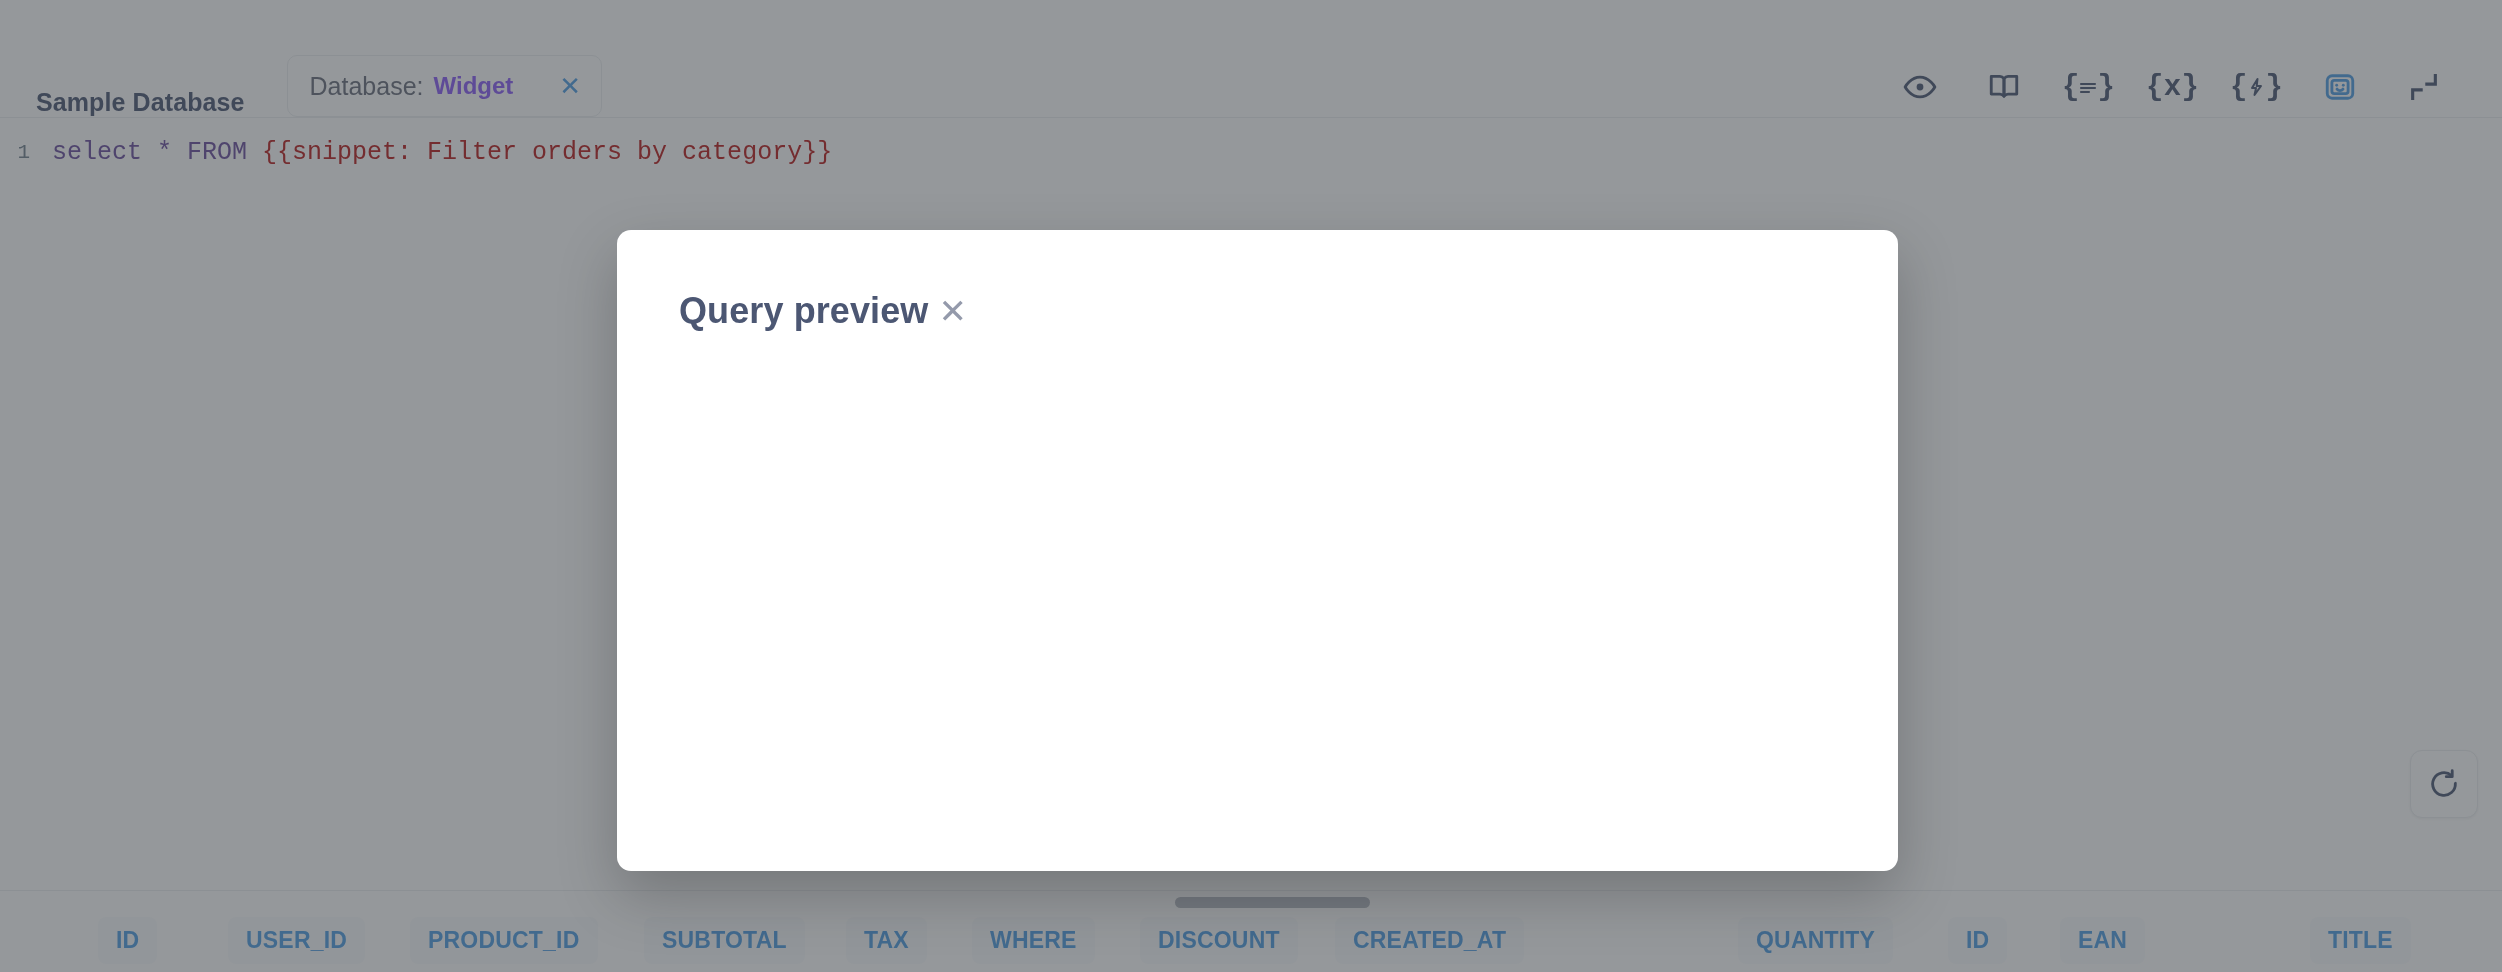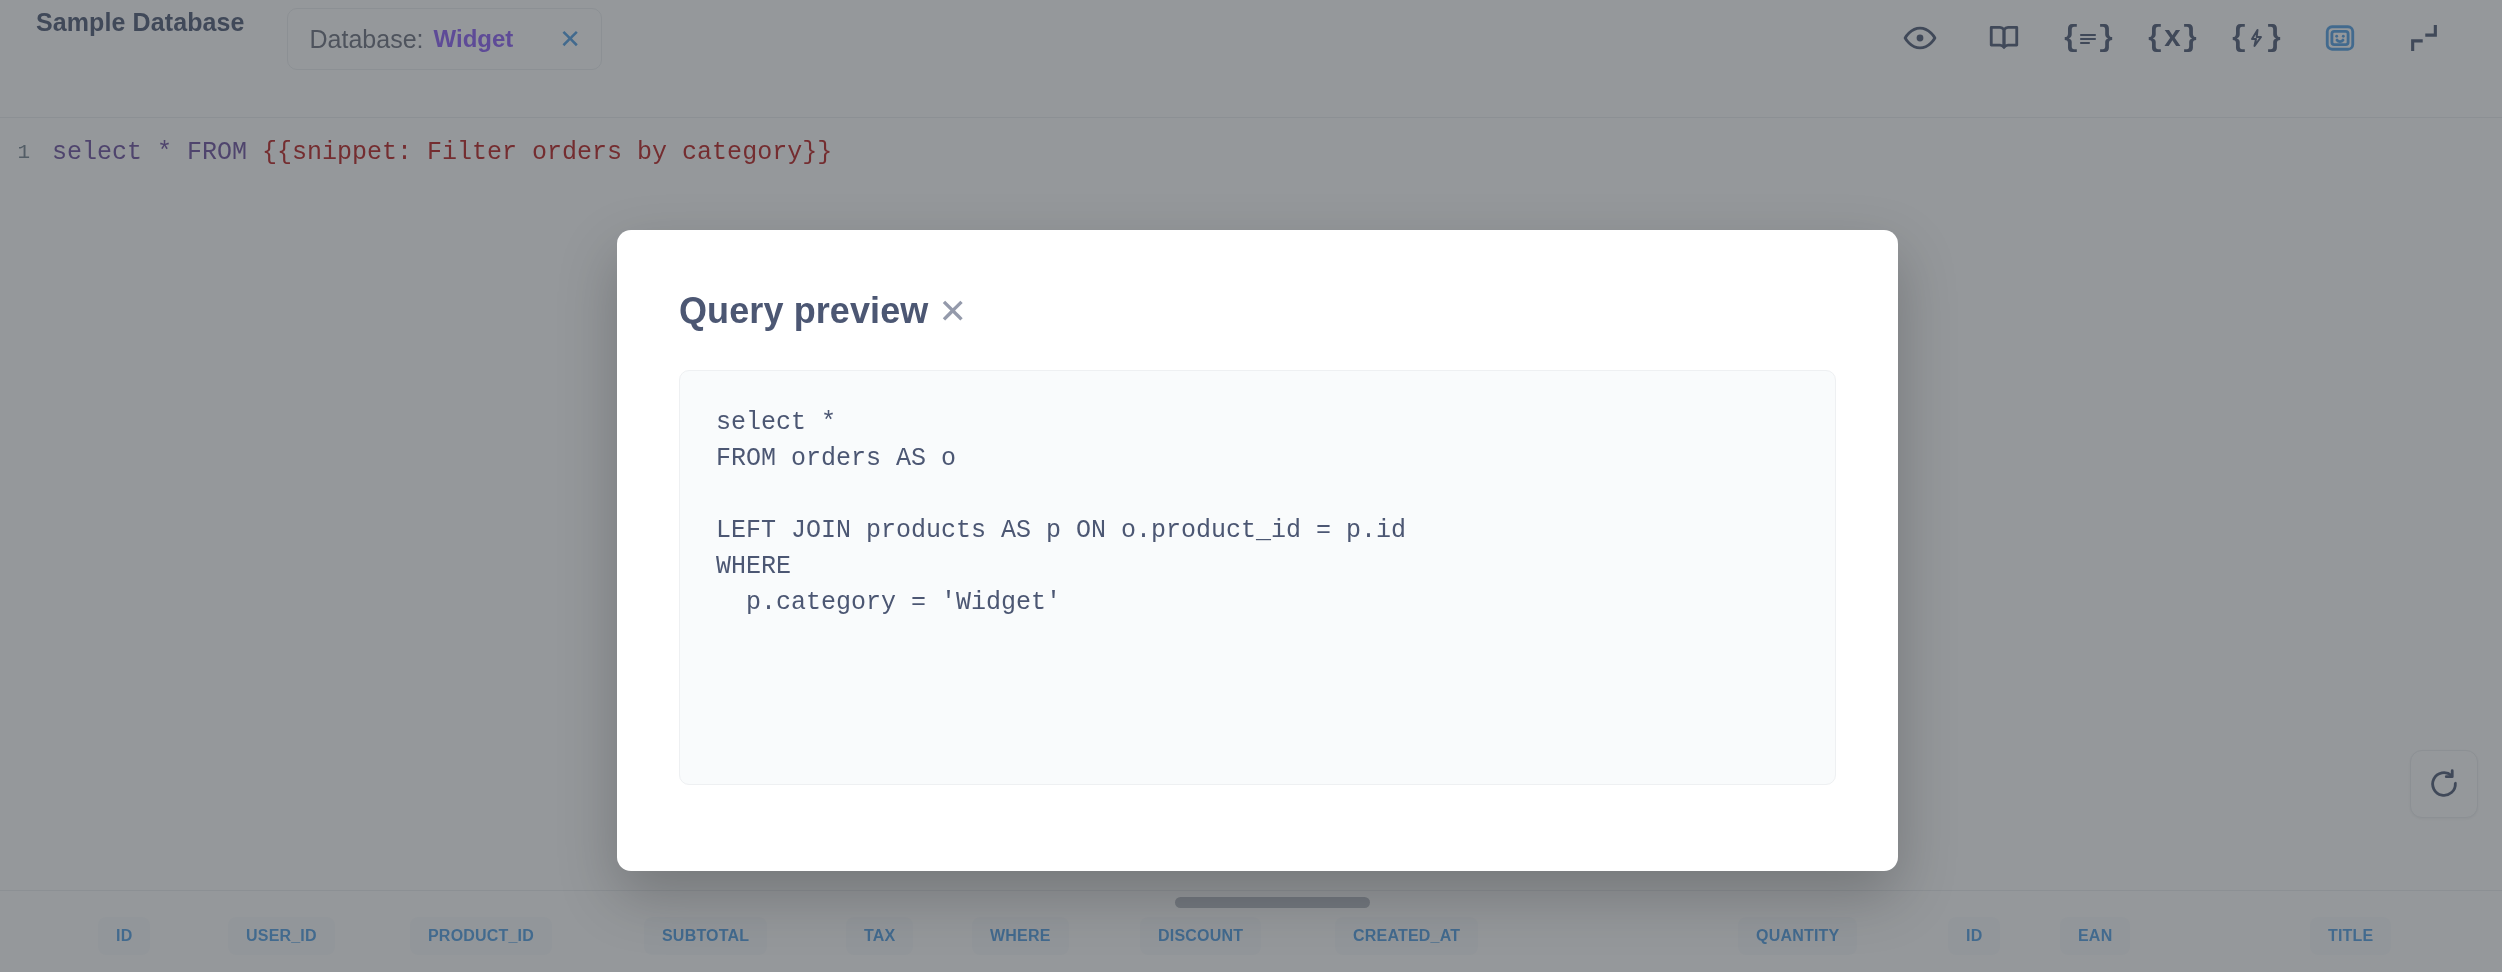--- a/index.html
+++ b/index.html
@@ -23,21 +23,21 @@
   }
 
   
   .topbar {
     position: relative;
     height: 118px;
     flex: 0 0 118px;
     background: #ffffff;
     border-bottom: 1px solid #eceef0;
     display: flex;
-    align-items: flex-start;
+    align-items: flex-end;
     padding: 8px 36px 0 22px;
   }
 
   .db-name {
     font-size: 25px;
     font-weight: 700;
     color: #4c5773;
     letter-spacing: .1px;
     white-space: nowrap;
     padding: 0 14px;
@@ -179,21 +179,21 @@
   }
   .th-row {
     position: absolute;
     top: 26px;
     left: 0;
     right: 0;
     display: flex;
     align-items: center;
   }
   .th {
-    font-size: 16px;
+    font-size: 23px;
     font-weight: 700;
     color: #509ee3;
     letter-spacing: .2px;
     white-space: nowrap;
     padding: 10px 18px;
     border-radius: 8px;
     background: #f9fbfc;
     cursor: pointer;
   }
 
@@ -375,21 +375,13 @@
 </div>
 
 <div class="overlay"></div>
 
 <div class="modal">
   <div class="modal-head">
     <div class="modal-title">Query preview</div>
     <button class="modal-close">✕</button>
   </div>
 
-  <div class="code-card">
-    <pre>select *
-FROM orders AS o
-
-LEFT JOIN products AS p ON o.product_id = p.id
-WHERE
-  p.category = 'Widget'</pre>
-  </div>
 </div>
 
 </body></html>

